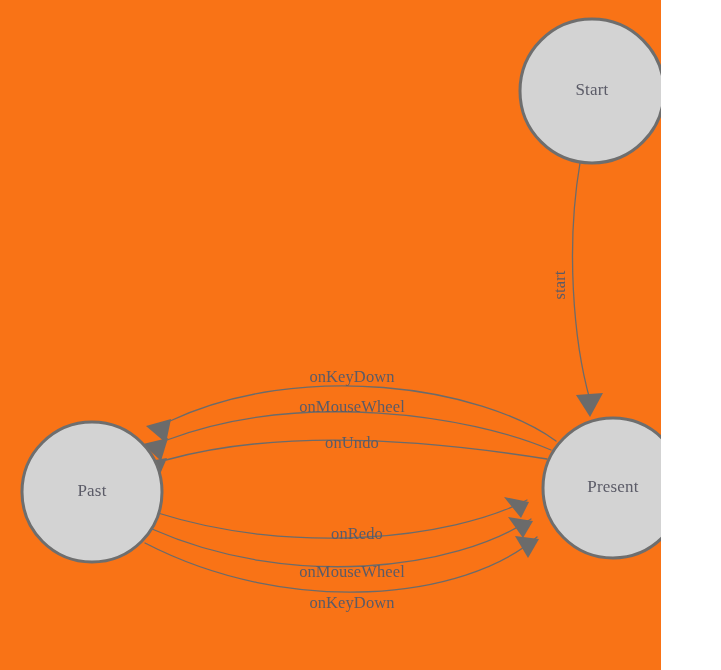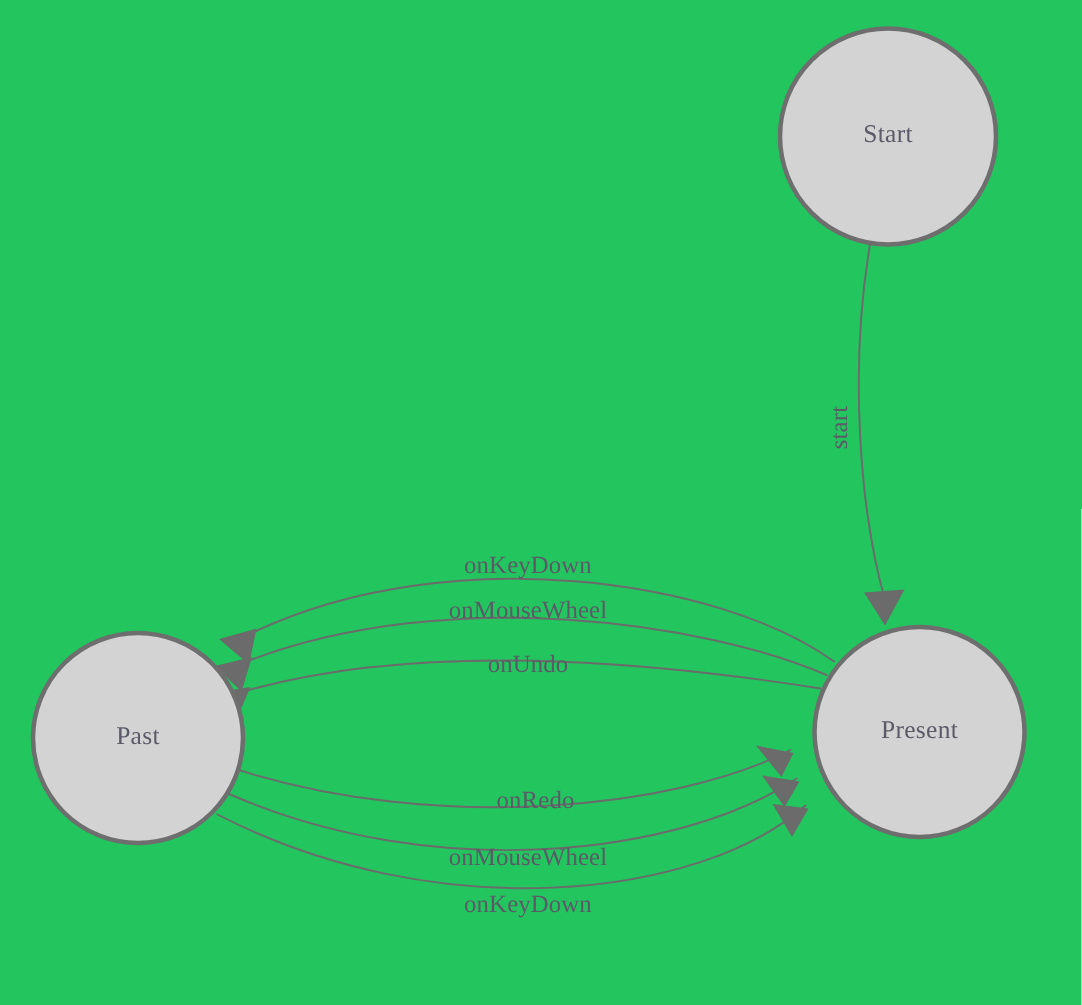--- a/index.html
+++ b/index.html
@@ -6,24 +6,24 @@
   html, body {
     margin: 0;
     padding: 0;
     background: #ffffff;
   }
   body {
     font-family: "Liberation Serif", "DejaVu Serif", serif;
   }
   #diagram-root {
     position: relative;
-    width: 721px;
+    width: 661px;
     height: 670px;
     overflow: hidden;
-    background: #22c55e;
+    background: #f97316;
   }
   #diagram-svg {
     display: block;
     width: 721px;
     height: 670px;
   }
   .node-circle {
     fill: #d3d3d3;
     stroke: #6e6e6e;
     stroke-width: 3;

